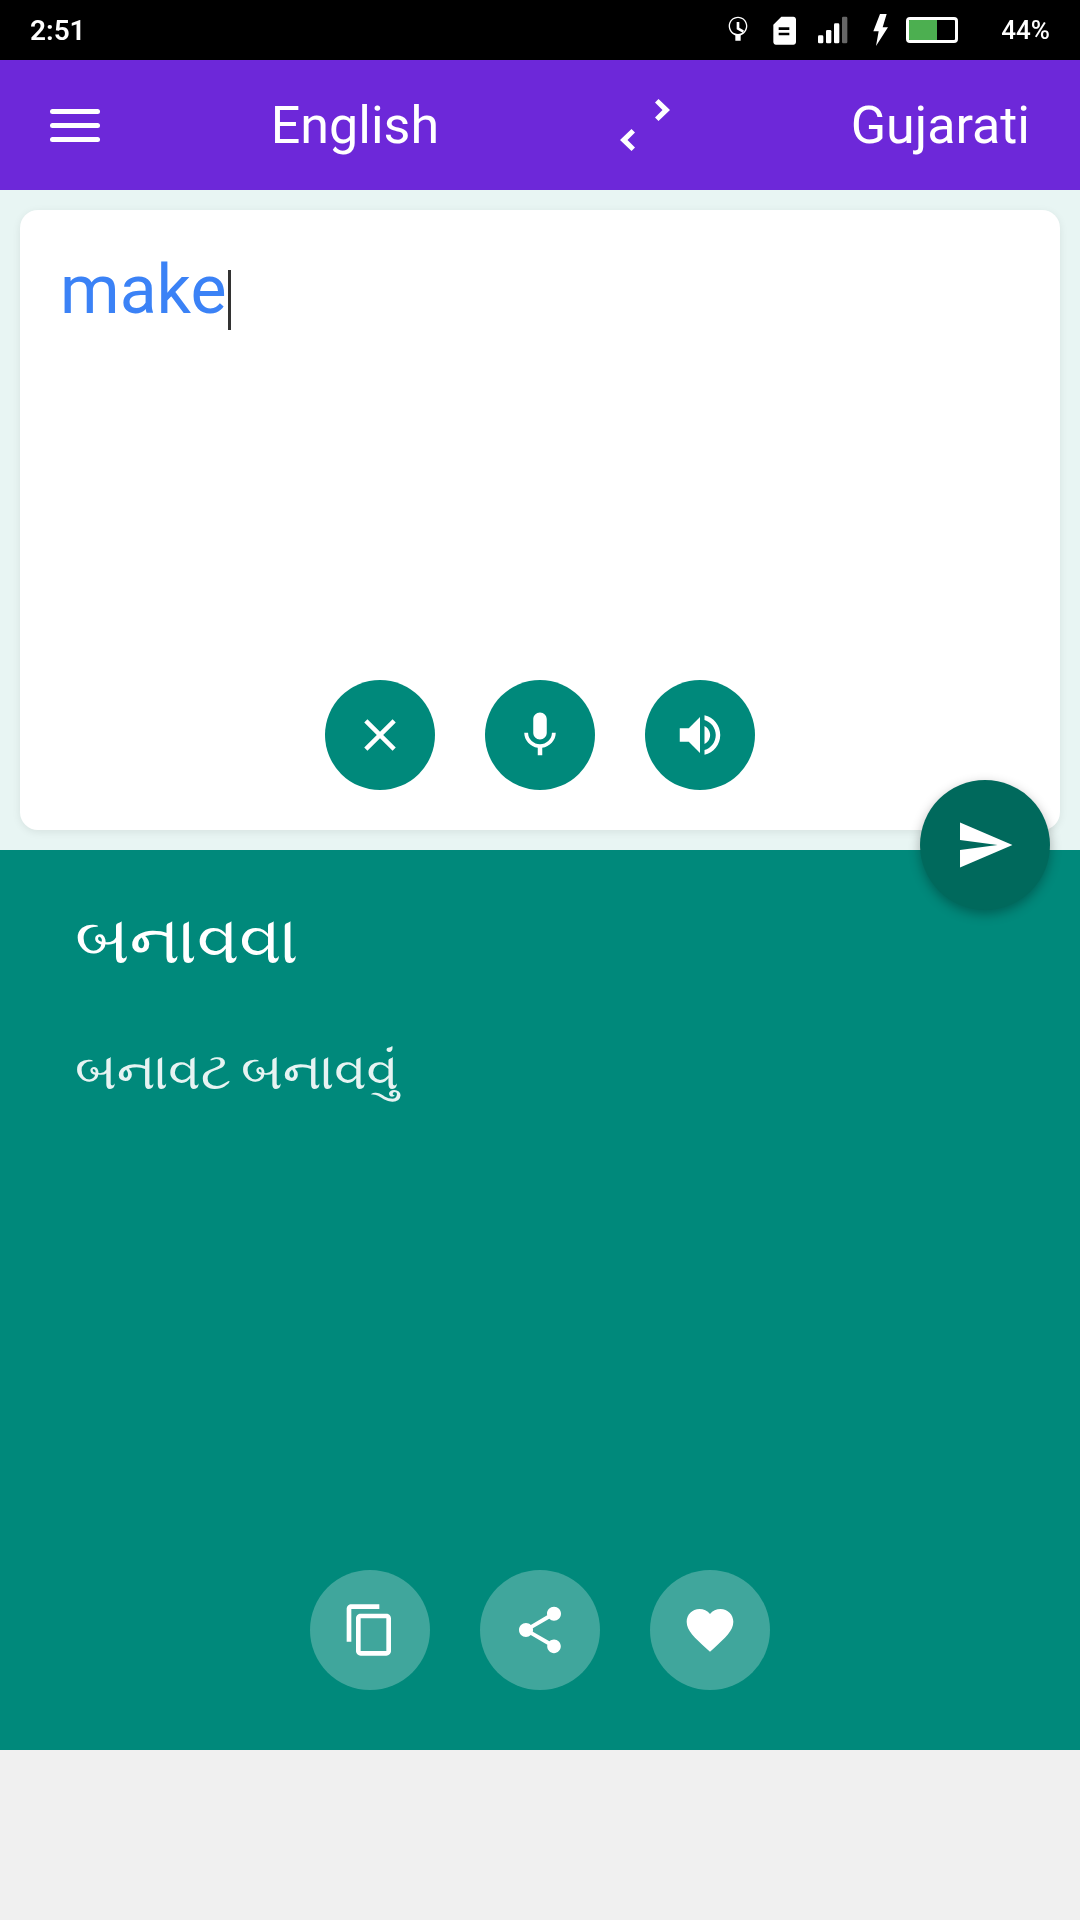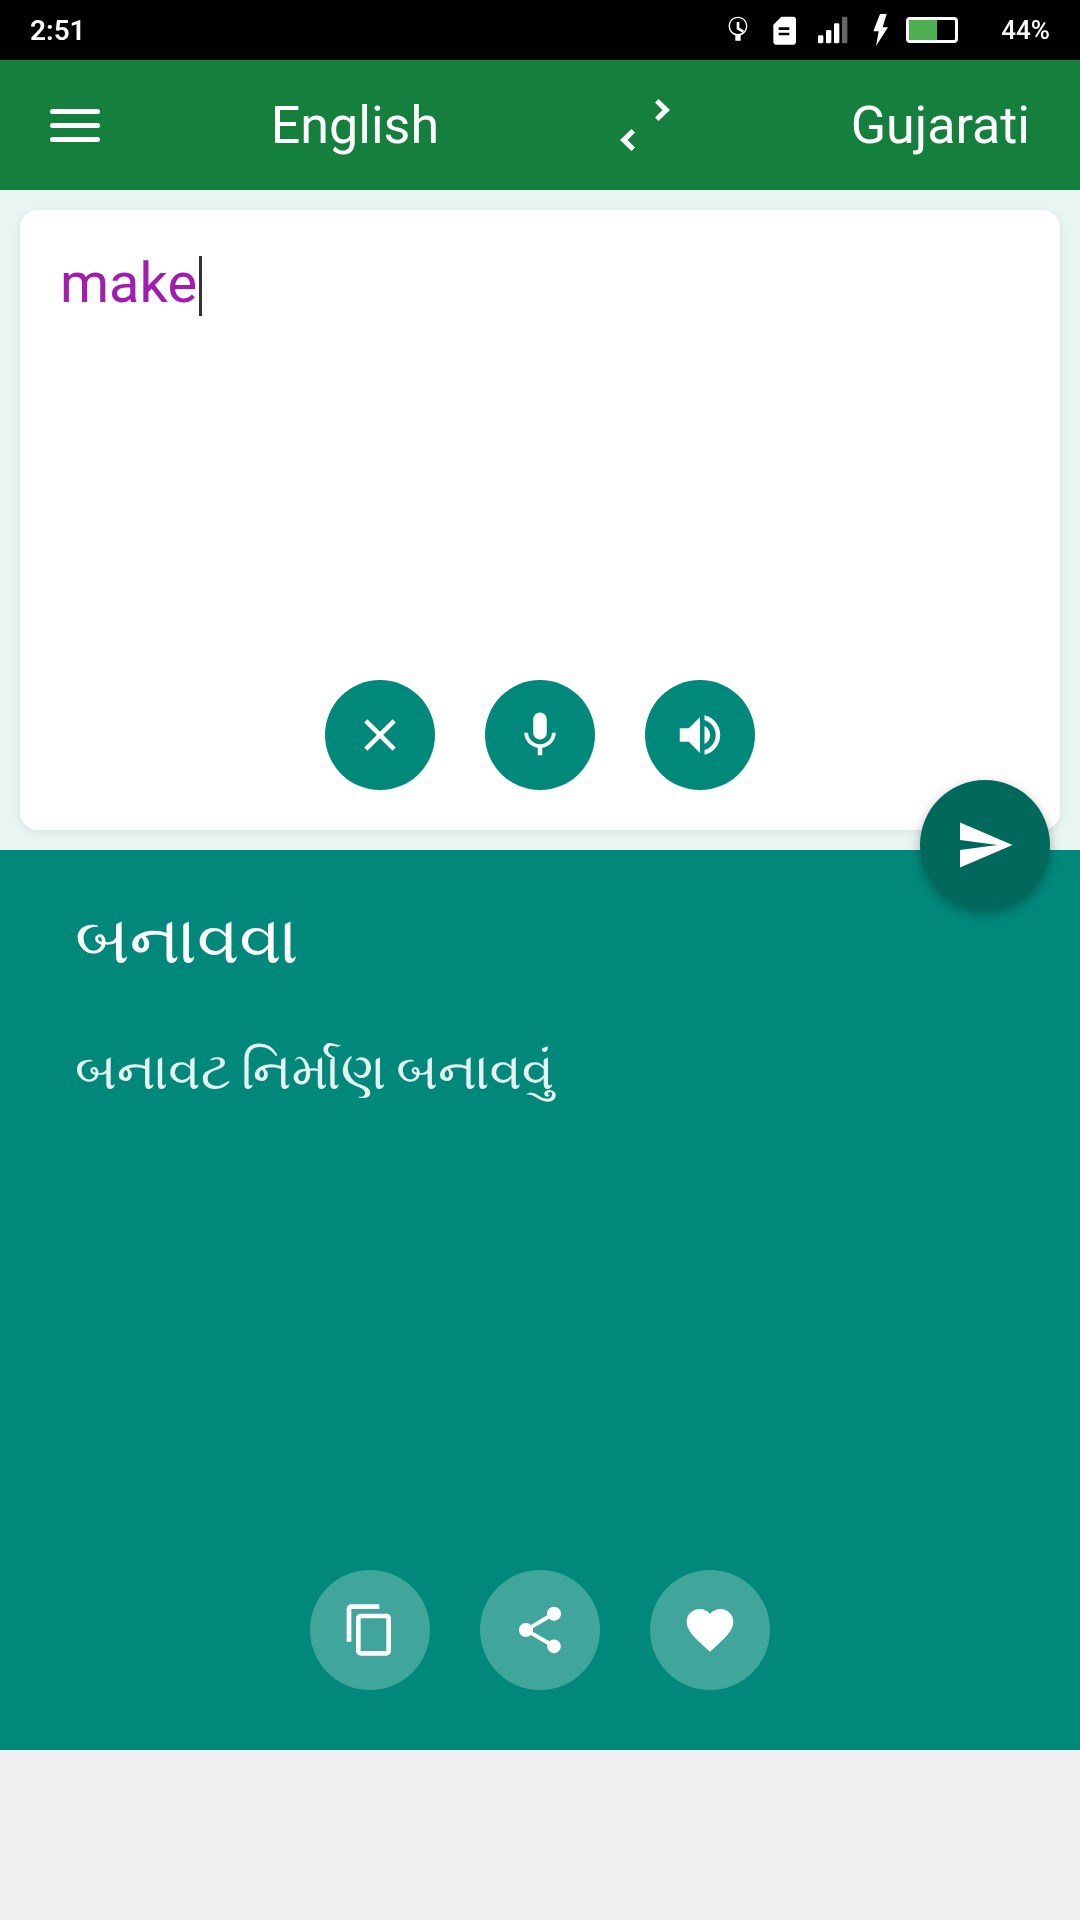--- a/index.html
+++ b/index.html
@@ -38,21 +38,21 @@
     .status-bar-icons {
       display: flex;
       align-items: center;
       gap: 14px;
     }
 
     
     .toolbar {
       width: 100%;
       height: 130px;
-      background: #15803d;
+      background: #6d28d9;
       display: flex;
       align-items: center;
       justify-content: space-between;
       padding: 6px 50px;
     }
 
     .toolbar-menu-icon {
       display: flex;
       flex-direction: column;
       gap: 9px;
@@ -95,22 +95,22 @@
       width: 100%;
       background: #fff;
       border-radius: 18px;
       padding: 40px 40px 130px 40px;
       min-height: 620px;
       position: relative;
       box-shadow: 0 2px 8px rgba(0,0,0,0.08);
     }
 
     .input-text {
-      font-size: 56px;
-      color: #a21caf;
+      font-size: 68px;
+      color: #3b82f6;
       font-weight: 400;
       display: flex;
       align-items: flex-end;
     }
 
     .cursor {
       display: inline-block;
       width: 3px;
       height: 60px;
       background: #333;
@@ -316,21 +316,20 @@
       <path d="M2.01 21L23 12 2.01 3 2 10l15 2-15 2z"></path>
     </svg>
   </button>
 </div>
 
 <div class="output-section">
   <div class="translation-primary">બનાવવા</div>
 
   <div class="translation-alternatives">
     <span class="translation-alt">બનાવટ</span>
-    <span class="translation-alt">નિર્માણ</span>
     <span class="translation-alt">બનાવવું</span>
   </div>
 
   <div class="output-actions">
 
     <button class="output-action-btn">
       <svg viewBox="0 0 24 24">
         <path d="M16 1H4c-1.1 0-2 .9-2 2v14h2V3h12V1zm3 4H8c-1.1 0-2 .9-2 2v14c0 1.1.9 2 2 2h11c1.1 0 2-.9 2-2V7c0-1.1-.9-2-2-2zm0 16H8V7h11v14z"></path>
       </svg>
     </button>

